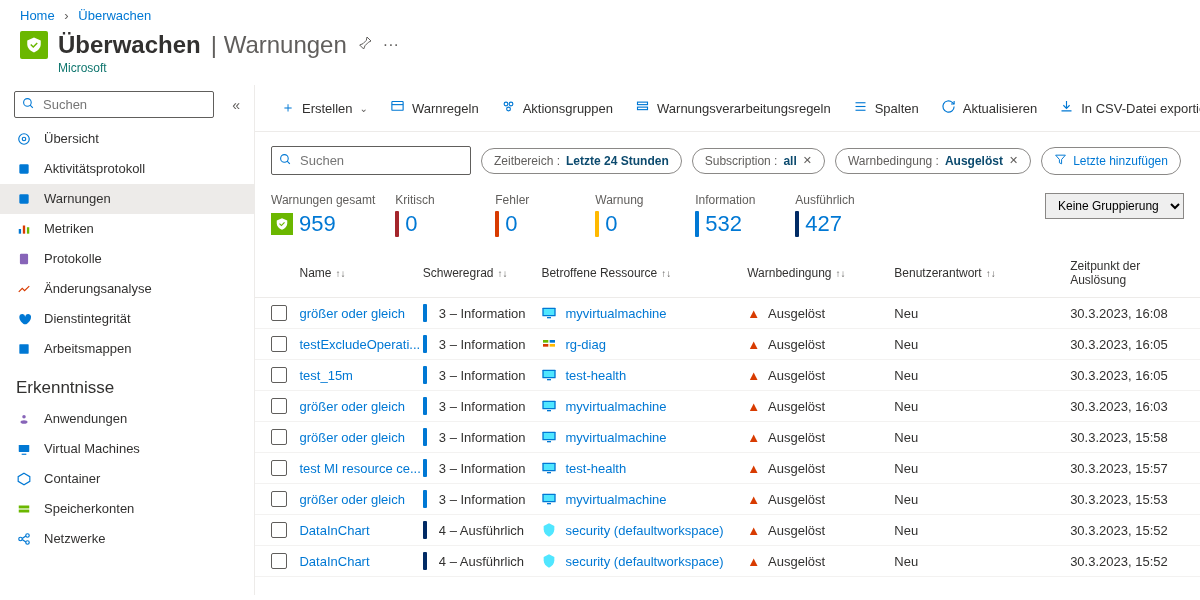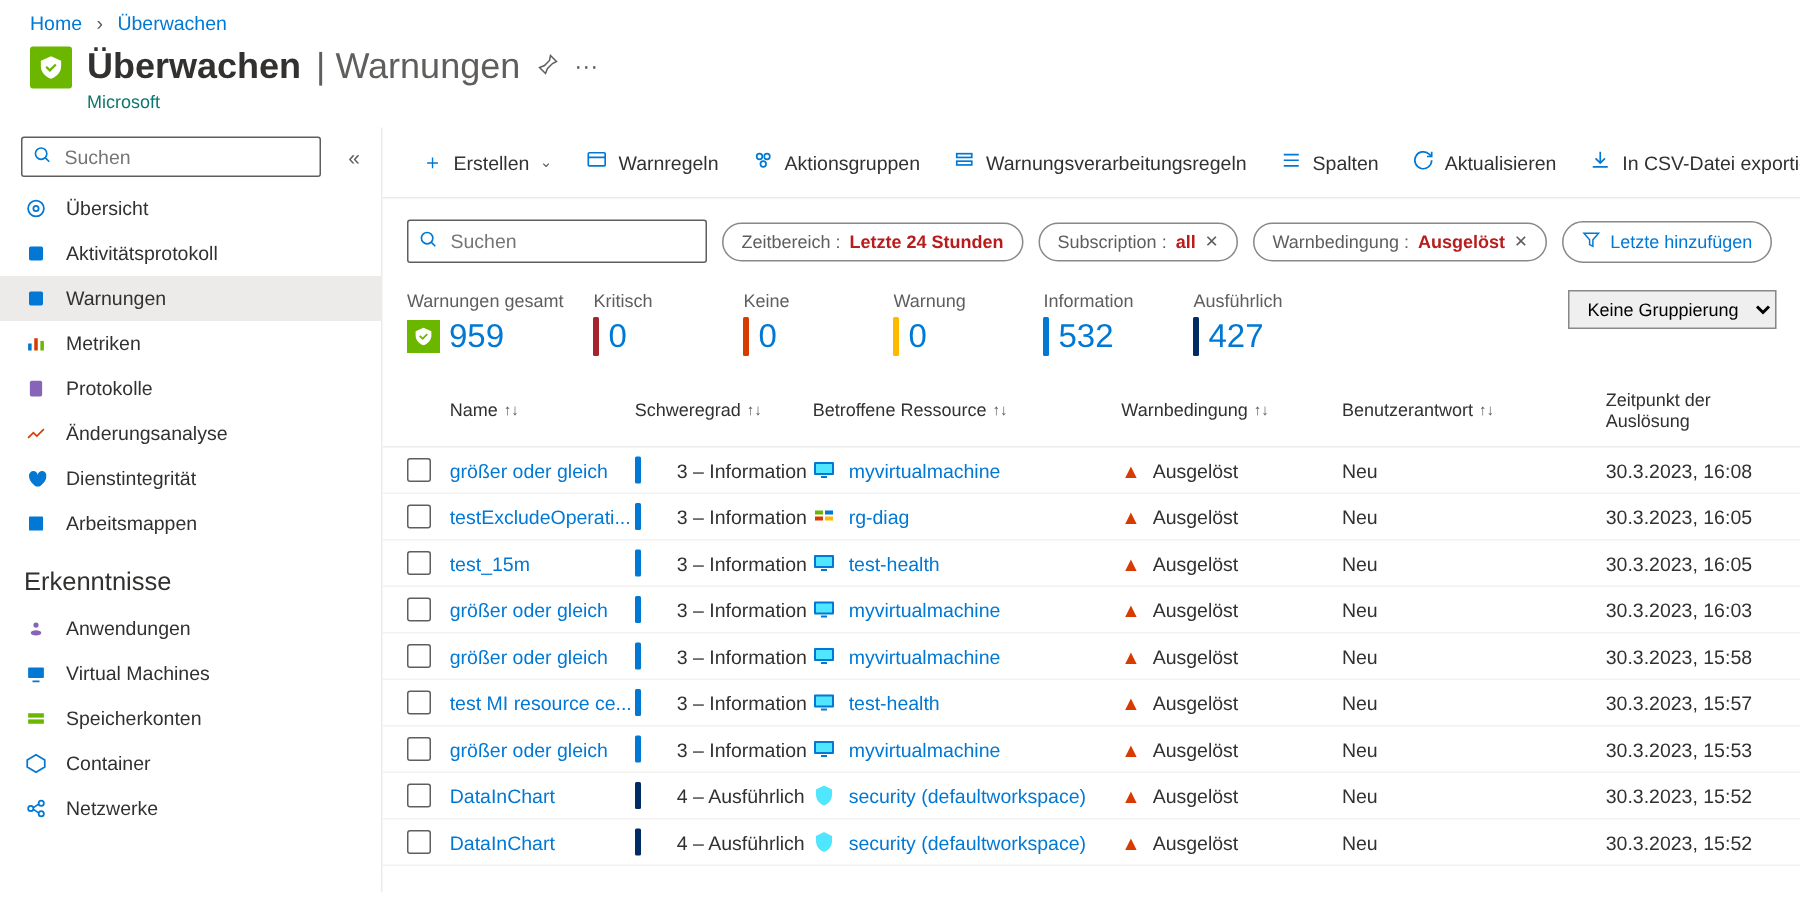--- a/index.html
+++ b/index.html
@@ -34,21 +34,21 @@
 .toolbar { display: flex; align-items: center; gap: 2px; padding: 8px 16px; border-bottom: 1px solid #edebe9; flex-wrap: nowrap; }
 .tb-btn { display: flex; align-items: center; gap: 7px; padding: 6px 10px; cursor: pointer; color: #323130; font-size: 13px; border-radius: 2px; white-space: nowrap; }
 .tb-btn .ticon { color: #0078d4; font-size: 14px; }
 
 .filters { display: flex; align-items: center; gap: 10px; padding: 14px 16px; flex-wrap: nowrap; }
 .f-search { position: relative; }
 .f-search input { width: 200px; padding: 6px 8px 6px 28px; border: 1px solid #605e5c; border-radius: 2px; font-size: 13px; }
 .f-search .sicon { position: absolute; left: 8px; top: 7px; color: #0078d4; font-size: 13px; }
 .pill { border: 1px solid #8a8886; border-radius: 16px; padding: 5px 12px; font-size: 12px; display: flex; align-items: center; gap: 6px; cursor: pointer; white-space: nowrap; }
 .pill .pkey { color: #605e5c; }
-.pill .pval { font-weight: 600; color: #b91c1c; }
+.pill .pval { font-weight: 600; color: #0c4a6e; }
 .pill .pclose { color: #605e5c; font-size: 11px; }
 .pill.addf { color: #0078d4; }
 
 .summary { display: flex; gap: 20px; padding: 4px 16px 12px; align-items: flex-start; }
 .scard { display: flex; flex-direction: column; gap: 4px; min-width: 80px; }
 .scard .slabel { font-size: 12px; color: #605e5c; white-space: nowrap; }
 .scard .svalrow { display: flex; align-items: center; gap: 6px; }
 .scard .svalrow .bar { width: 4px; height: 26px; border-radius: 1px; }
 .scard .svalrow .sval { font-size: 22px; color: #0078d4; font-weight: 400; }
 .scard .svalrow .ticon { width: 22px; height: 22px; background: #6bb700; display: flex; align-items: center; justify-content: center; }
@@ -56,21 +56,21 @@
 .sgrouping { margin-left: auto; }
 .sgrouping select { border: 1px solid #8a8886; padding: 4px 8px; font-size: 12px; }
 
 .table { width: 100%; }
 .thead { display: flex; align-items: center; padding: 10px 16px; border-bottom: 1px solid #edebe9; font-size: 12px; color: #323130; }
 .thead .th { display: flex; align-items: center; gap: 4px; cursor: pointer; }
 .thead .sort { color: #605e5c; font-size: 10px; }
 .trow { display: flex; align-items: center; padding: 6px 16px; border-bottom: 1px solid #f3f2f1; font-size: 13px; }
 .col-cb { width: 30px; }
 .col-name { width: 130px; }
-.col-sev { width: 125px; display: flex; align-items: center; gap: 24px; }
+.col-sev { width: 125px; display: flex; align-items: center; gap: 12px; }
 .col-res { width: 200px; display: flex; align-items: center; gap: 8px; }
 .col-cond { width: 155px; display: flex; align-items: center; gap: 8px; margin-left: 16px; }
 .col-user { width: 160px; }
 .col-time { width: 120px; margin-left: 24px; }
 .cb { width: 16px; height: 16px; border: 1px solid #605e5c; border-radius: 2px; cursor: pointer; }
 .sevbar { width: 4px; height: 18px; border-radius: 1px; }
 .sev3 { background: #0078d4; }
 .sev4 { background: #012b65; }
 .res-icon { width: 16px; height: 16px; }
 .cond-icon { color: #d83b01; font-size: 13px; }
@@ -198,34 +198,34 @@
           <span class="micon">
             <svg width="14" height="14" viewBox="0 0 24 24" fill="#0078d4">
               <rect x="3" y="5" width="18" height="12" rx="1"></rect>
               <line x1="8" y1="21" x2="16" y2="21" stroke="#0078d4" stroke-width="2"></line>
             </svg>
           </span>
           <span>Virtual Machines</span>
         </div>
         <div class="sb-item">
           <span class="micon">
+            <svg width="14" height="14" viewBox="0 0 24 24" fill="none" stroke="#0078d4" stroke-width="2">
+              <polygon points="12 2 22 8 22 16 12 22 2 16 2 8"></polygon>
+            </svg>
+          </span>
+          <span>Container</span>
+        </div>
+        <div class="sb-item">
+          <span class="micon">
             <svg width="14" height="14" viewBox="0 0 24 24" fill="#6bb700">
               <rect x="3" y="6" width="18" height="5"></rect>
               <rect x="3" y="13" width="18" height="5"></rect>
             </svg>
           </span>
           <span>Speicherkonten</span>
-        </div>
-        <div class="sb-item">
-          <span class="micon">
-            <svg width="14" height="14" viewBox="0 0 24 24" fill="none" stroke="#0078d4" stroke-width="2">
-              <polygon points="12 2 22 8 22 16 12 22 2 16 2 8"></polygon>
-            </svg>
-          </span>
-          <span>Container</span>
         </div>
         <div class="sb-item">
           <span class="micon">
             <svg width="14" height="14" viewBox="0 0 24 24" fill="none" stroke="#0078d4" stroke-width="2">
               <circle cx="6" cy="12" r="3"></circle>
               <circle cx="18" cy="6" r="3"></circle>
               <circle cx="18" cy="18" r="3"></circle>
               <line x1="9" y1="11" x2="15" y2="7"></line>
               <line x1="9" y1="13" x2="15" y2="17"></line>
             </svg>
@@ -330,21 +330,21 @@
           </div>
       </div>
       <div class="scard">
         <div class="slabel">Kritisch</div>
         <div class="svalrow">
             <div class="bar" style="background:#a4262c"></div>
             <span class="sval">0</span>
           </div>
       </div>
       <div class="scard">
-        <div class="slabel">Keine</div>
+        <div class="slabel">Fehler</div>
         <div class="svalrow">
             <div class="bar" style="background:#d83b01"></div>
             <span class="sval">0</span>
           </div>
       </div>
       <div class="scard">
         <div class="slabel">Warnung</div>
         <div class="svalrow">
             <div class="bar" style="background:#ffb900"></div>
             <span class="sval">0</span>

